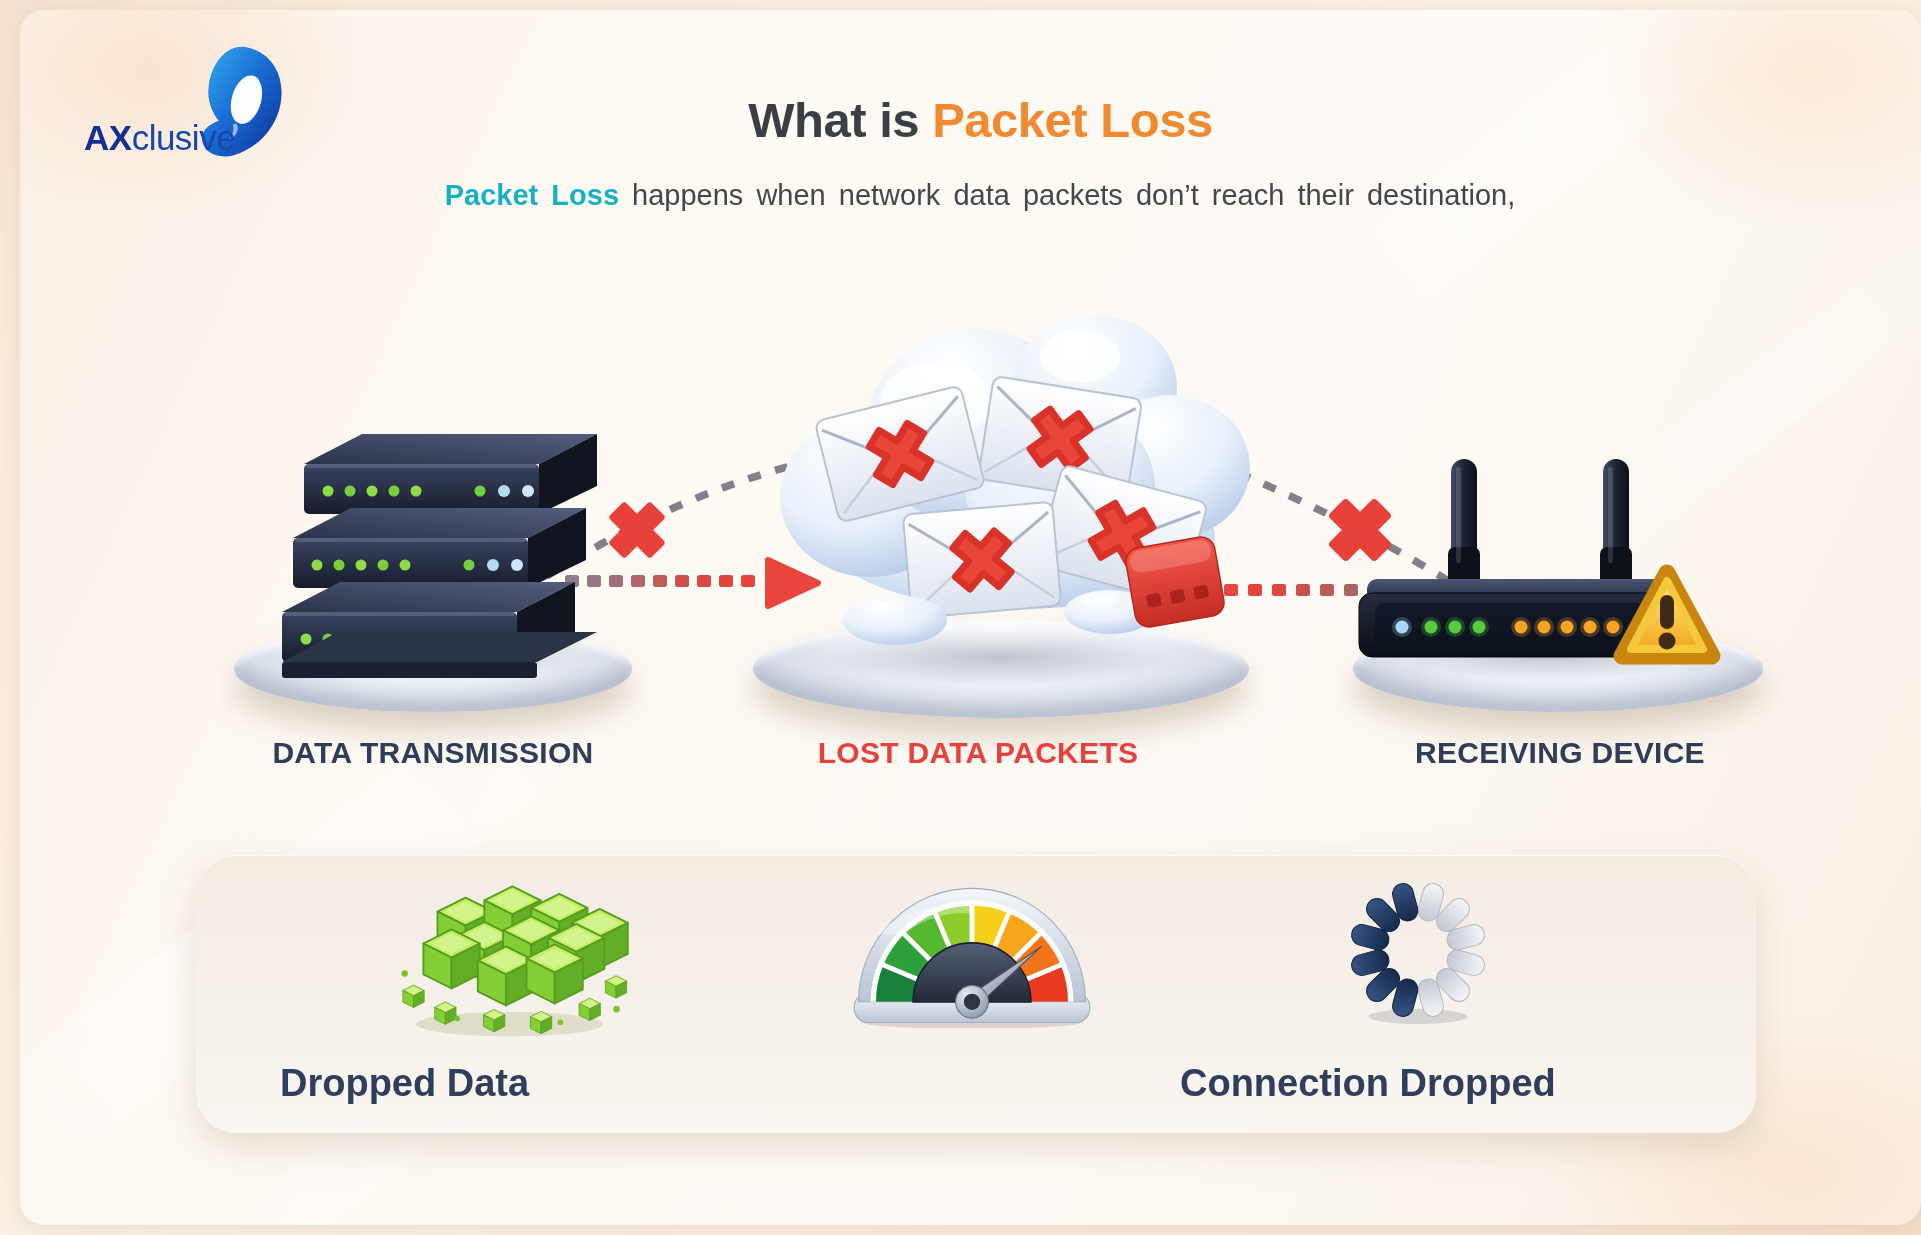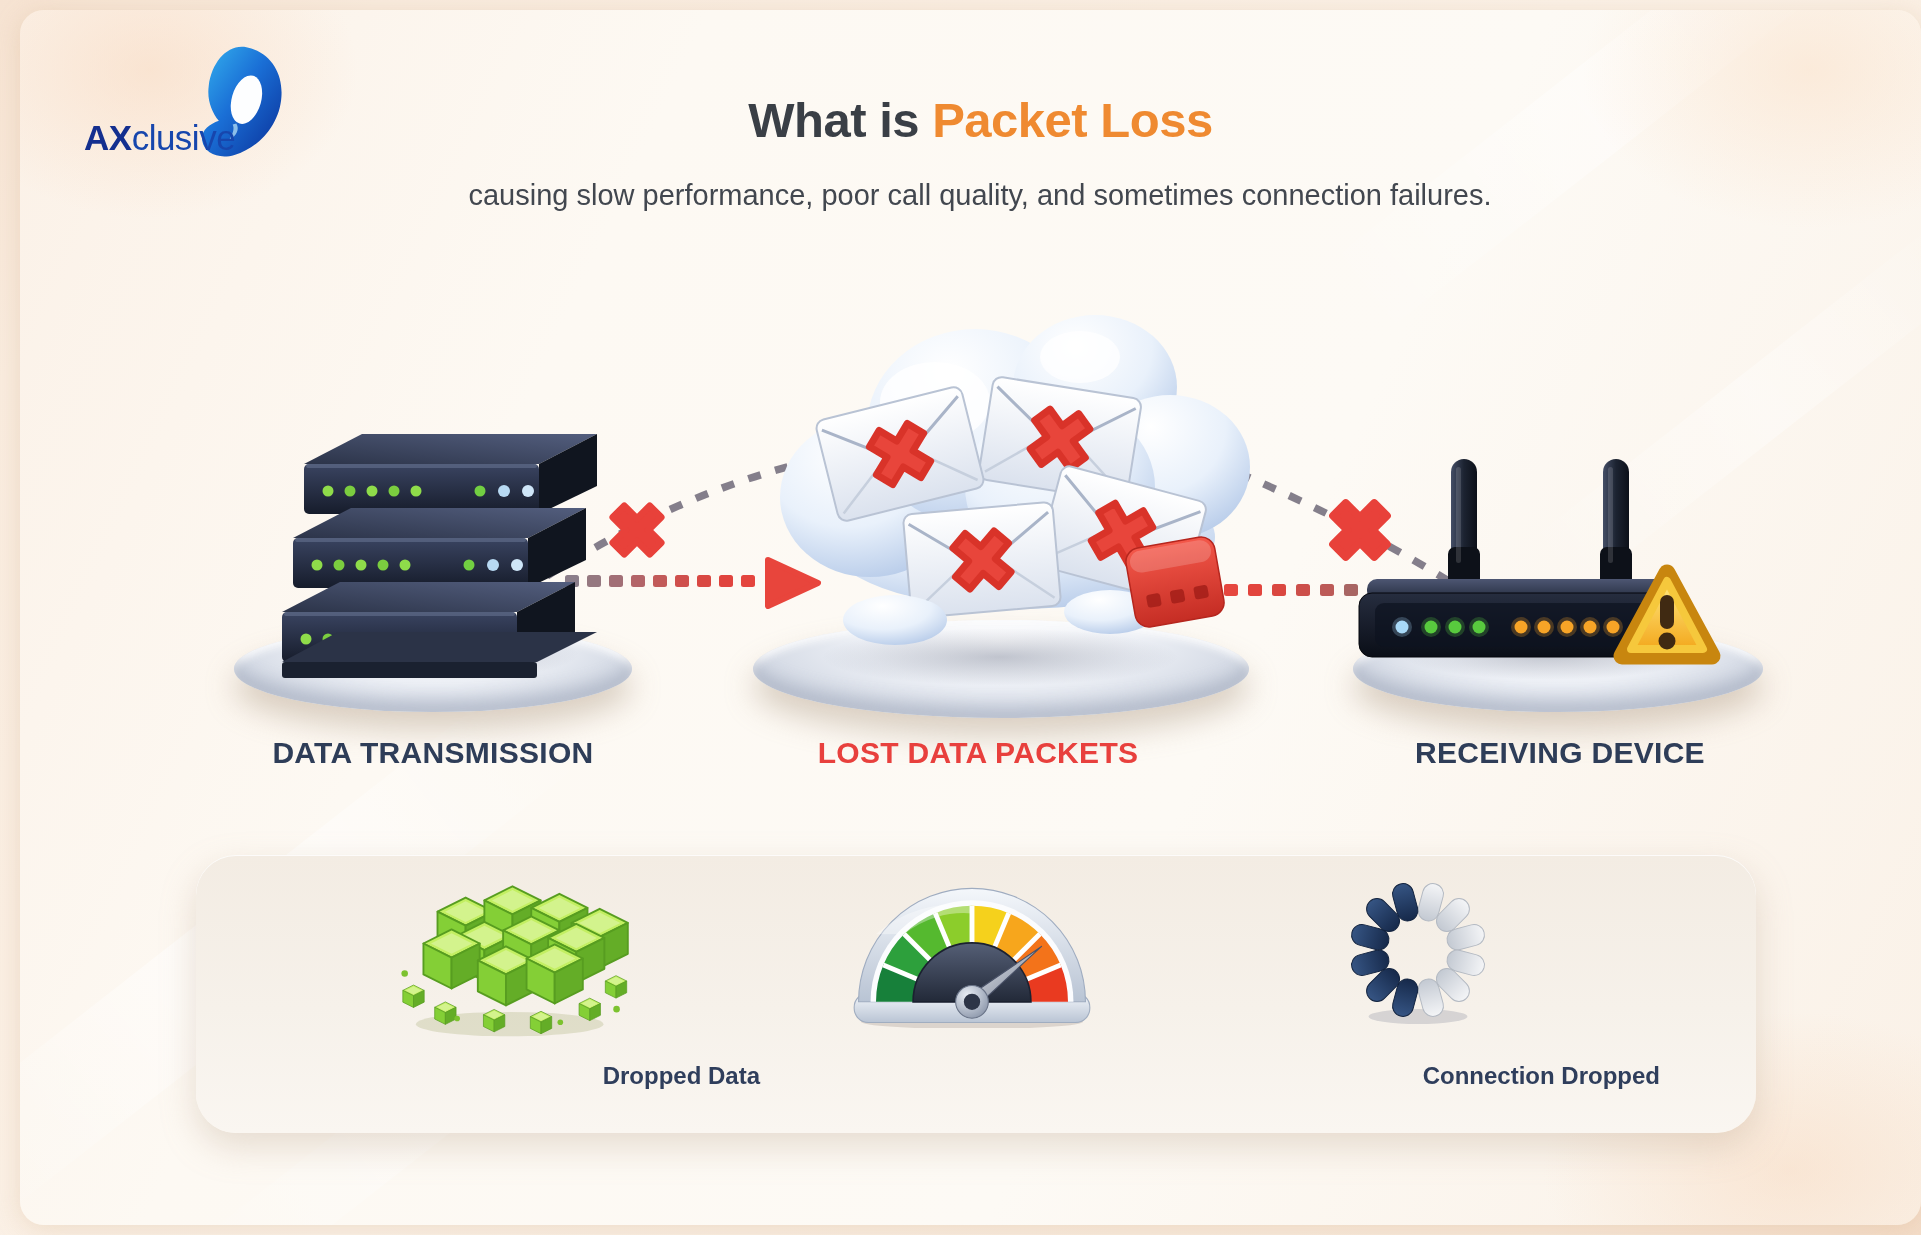--- a/index.html
+++ b/index.html
@@ -44,22 +44,22 @@
   #flow-overlay{position:absolute;left:0;top:0;z-index:20;pointer-events:none;}
 
   .stage-label{position:absolute;top:726px;width:560px;text-align:center;transform:translateX(-50%);
     font-size:30px;font-weight:800;letter-spacing:.3px;z-index:40;}
 
   
   .effects-card{position:absolute;left:176px;top:845px;width:1560px;height:278px;border-radius:40px;z-index:12;
     background:linear-gradient(180deg,#f3ece3 0%,#f6f1ea 55%,#faf6f1 100%);
     box-shadow:0 14px 34px rgba(188,166,142,.35), inset 0 1px 0 rgba(255,255,255,.8);}
   .effect-icon{position:absolute;z-index:30;}
-  .effect-label{position:absolute;top:1052px;width:480px;text-align:right;transform:translateX(-50%);
-    font-size:24px;font-weight:600;color:#2f3e5c;z-index:40;}
+  .effect-label{position:absolute;top:1052px;width:480px;text-align:left;transform:translateX(-50%);
+    font-size:38px;font-weight:600;color:#2f3e5c;z-index:40;}
 </style>
 </head>
 <body>
 
 <div id="canvas">
 
   <div class="streak" style="left:-140px;top:880px;width:760px;height:110px;opacity:.8;"></div>
   <div class="streak" style="left:120px;top:1020px;width:680px;height:70px;opacity:.6;"></div>
   <div class="streak" style="left:1250px;top:60px;width:640px;height:90px;opacity:.55;"></div>
   <div class="streak" style="left:1460px;top:360px;width:560px;height:70px;opacity:.5;"></div>
@@ -78,21 +78,21 @@
       </defs>
       <path d="M57 3 C83 8 97 31 95 57 C93 87 71 112 44 120 C27 125 11 118 9 105 C7 94 16 87 27 83 C19 73 14 60 16 45 C19 19 37 -1 57 3 Z" fill="url(#logoG)"></path>
       <ellipse cx="57" cy="60" rx="16" ry="27" transform="rotate(16 57 60)" fill="#fdfeff"></ellipse>
       <path d="M46 86 C50 92 46 100 38 104 C43 96 44 91 42 87 Z" fill="#bfe8f8" opacity=".7"></path>
     </svg>
     <div class="logo-text"><b>AX</b><span>clusive</span></div>
   </div>
 
   <div class="title"><span>What is </span><span class="hl">Packet Loss</span></div>
   <div class="desc">
-    <div class="line2">causing slow performance, poor call quality, and sometimes connection failures.</div>
+    <div class="line1"><span class="hl">Packet Loss</span><span> happens when network data packets don’t reach their destination,</span></div>
   </div>
 
   <div class="platform" style="left:214px;top:616px;width:398px;height:86px;"></div>
   <div class="platform" style="left:733px;top:610px;width:496px;height:98px;"></div>
   <div class="platform" style="left:1333px;top:616px;width:410px;height:86px;"></div>
   <div class="obj-shadow" style="left:290px;top:618px;width:270px;height:52px;"></div>
   <div class="obj-shadow" style="left:800px;top:618px;width:360px;height:58px;"></div>
   <div class="obj-shadow" style="left:1380px;top:620px;width:300px;height:50px;"></div>
 
   <svg id="flow-overlay" width="1921" height="1235" viewBox="0 0 1921 1235">

